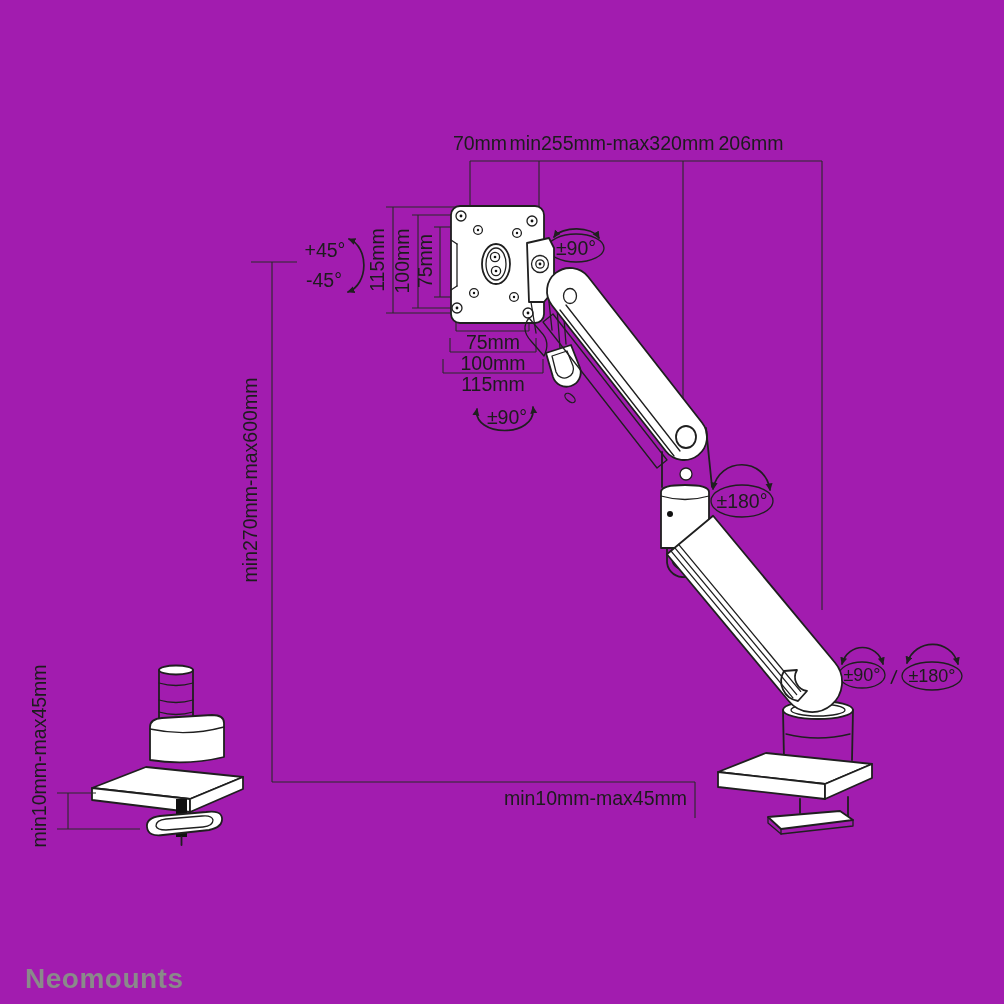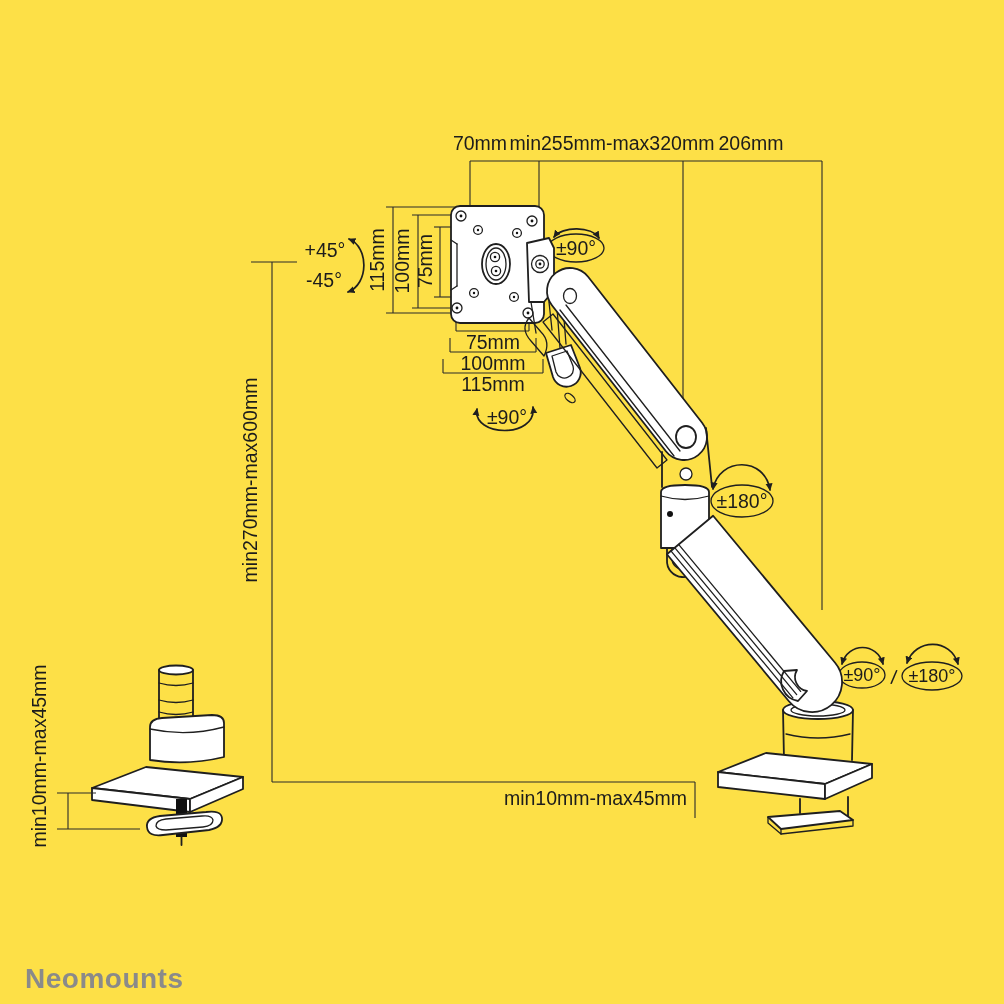--- a/index.html
+++ b/index.html
@@ -1,16 +1,16 @@
 <!DOCTYPE html>
 <html><head>
 <meta charset="utf-8">
 <style>
   html,body{margin:0;padding:0;background:#fff;}
-  .page{position:relative;width:1004px;height:1004px;background:#fde047;overflow:hidden;}
+  .page{position:relative;width:1004px;height:1004px;background:#a21caf;overflow:hidden;}
   svg{display:block;font-family:"Liberation Sans",sans-serif;}
   .ln{stroke:#1f1f1f;stroke-width:1.8;fill:none;stroke-linejoin:round;stroke-linecap:round;}
   .ln2{stroke:#1f1f1f;stroke-width:1.3;fill:none;stroke-linejoin:round;stroke-linecap:round;}
   .dim{stroke:#2a2a2a;stroke-width:1.1;fill:none;stroke-linecap:butt;}
   .arc{stroke:#1f1f1f;stroke-width:1.7;fill:none;stroke-linecap:round;}
   .t{fill:#1c1c1c;font-size:19.5px;}
   .ts{fill:#1c1c1c;font-size:18px;}
   .mid{text-anchor:middle;}
   .end{text-anchor:end;}
   .logo{fill:#8a8a8a;font-size:28px;font-weight:600;letter-spacing:0.5px;}

